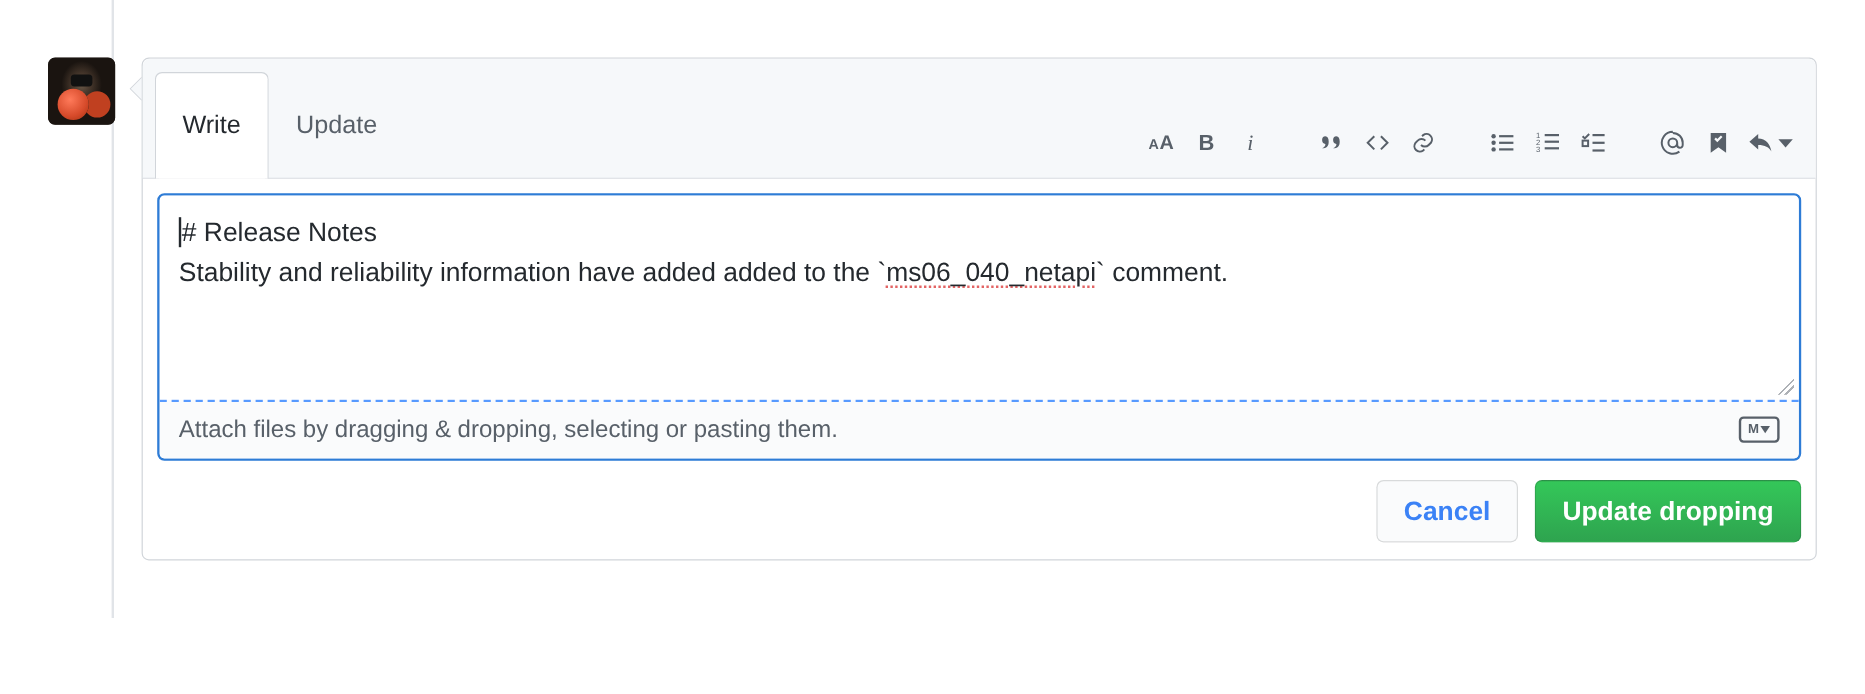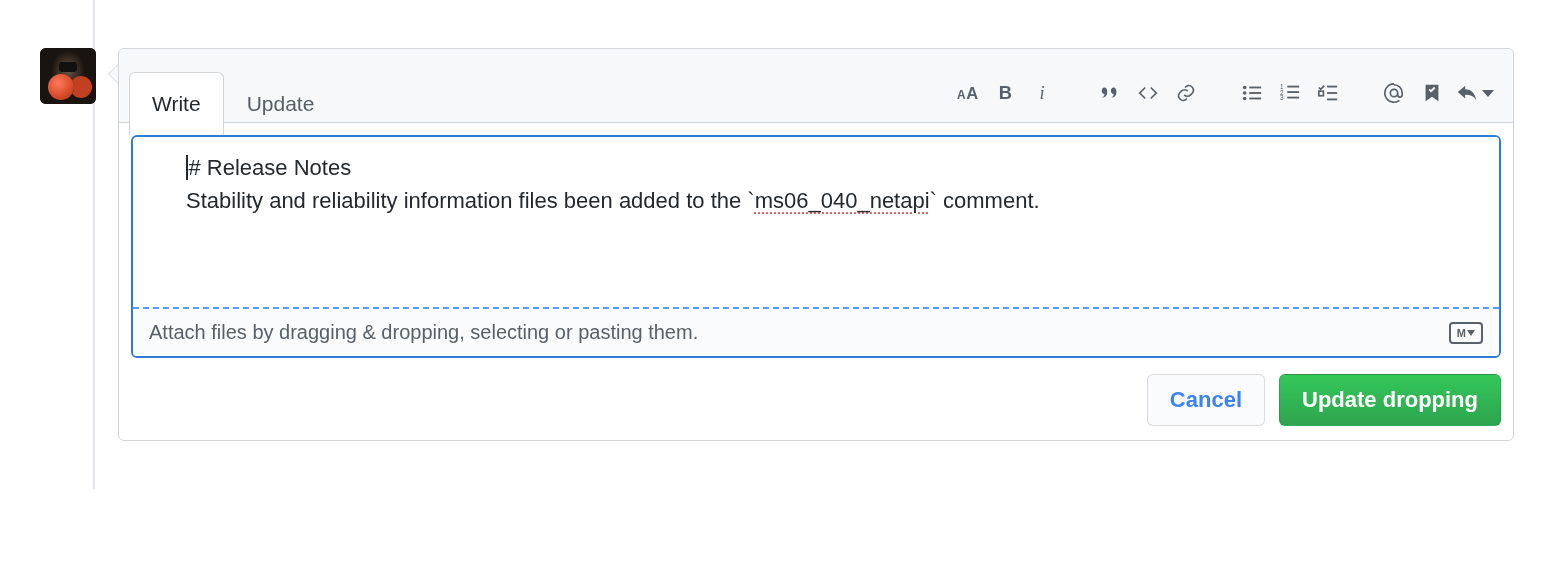--- a/index.html
+++ b/index.html
@@ -99,29 +99,29 @@
     display: flex;
     align-items: flex-end;
     padding: 10px 10px 0 10px;
     min-height: 66px;
   }
   .tabs {
     display: flex;
     gap: 0;
   }
   .tab {
-    padding: 19px 22px;
+    padding: 32px 22px;
     font-size: 21px;
     color: #586069;
     border: 1px solid transparent;
     border-bottom: none;
     border-radius: 6px 6px 0 0;
     cursor: pointer;
     position: relative;
-    top: 13px;
+    top: 1px;
     background: transparent;
   }
   .tab.active {
     background: #fff;
     color: #24292e;
     border-color: #d1d5da;
   }
   .toolbar {
     margin-left: auto;
     display: flex;
@@ -151,21 +151,20 @@
   .editor {
     width: 100%;
     min-height: 170px;
     padding: 14px 16px;
     font-size: 22px;
     line-height: 1.5;
     font-family: inherit;
     background: #fff;
     color: #24292e;
     position: relative;
-    margin-left: 37px;
   }
   .editor-resize {
     position:absolute;
     right:4px; bottom:4px;
     width:14px; height:14px;
     background:
       linear-gradient(135deg, transparent 0 50%, #8a8f96 50% 58%, transparent 58% 70%, #8a8f96 70% 78%, transparent 78%);
     opacity:0.7;
   }
   .editor .code {
@@ -178,21 +177,20 @@
     width:1.5px; height:1.15em;
     background:#24292e;
     vertical-align: text-top;
     margin-right:1px;
   }
   .attach-bar {
     border-top: 2px dashed #579aff;
     background: #fafbfc;
     padding: 12px 16px;
     display:flex;
-    align-items:center;
     justify-content: space-between;
     font-size: 20px;
     color: #586069;
   }
   .md-badge {
     width: 34px; height: 22px;
     border: 2px solid #586069;
     border-radius: 4px;
     display:flex; align-items:center; justify-content:center;
     font-size: 12px;
@@ -355,21 +353,21 @@
                   <span class="tri"></span>
               </div>
             </div>
           </div>
         </div>
 
         <div class="body-area">
           <div class="editor-wrap">
             <div class="editor">
               <div><span class="editor-cursor"></span><span>#</span><span> Release Notes</span></div>
-              <div><span>Stability and reliability information files been added to the `</span><span class="code">ms06_040_netapi</span><span>` comment.</span></div>
+              <div><span>Stability and reliability information have added added to the `</span><span class="code">ms06_040_netapi</span><span>` comment.</span></div>
               <div class="editor-resize"></div>
             </div>
             <div class="attach-bar">
               <span>Attach files by dragging &amp; dropping, selecting or pasting them.</span>
               <span class="md-badge"></span>
             </div>
           </div>
         </div>
 
         <div class="actions">

